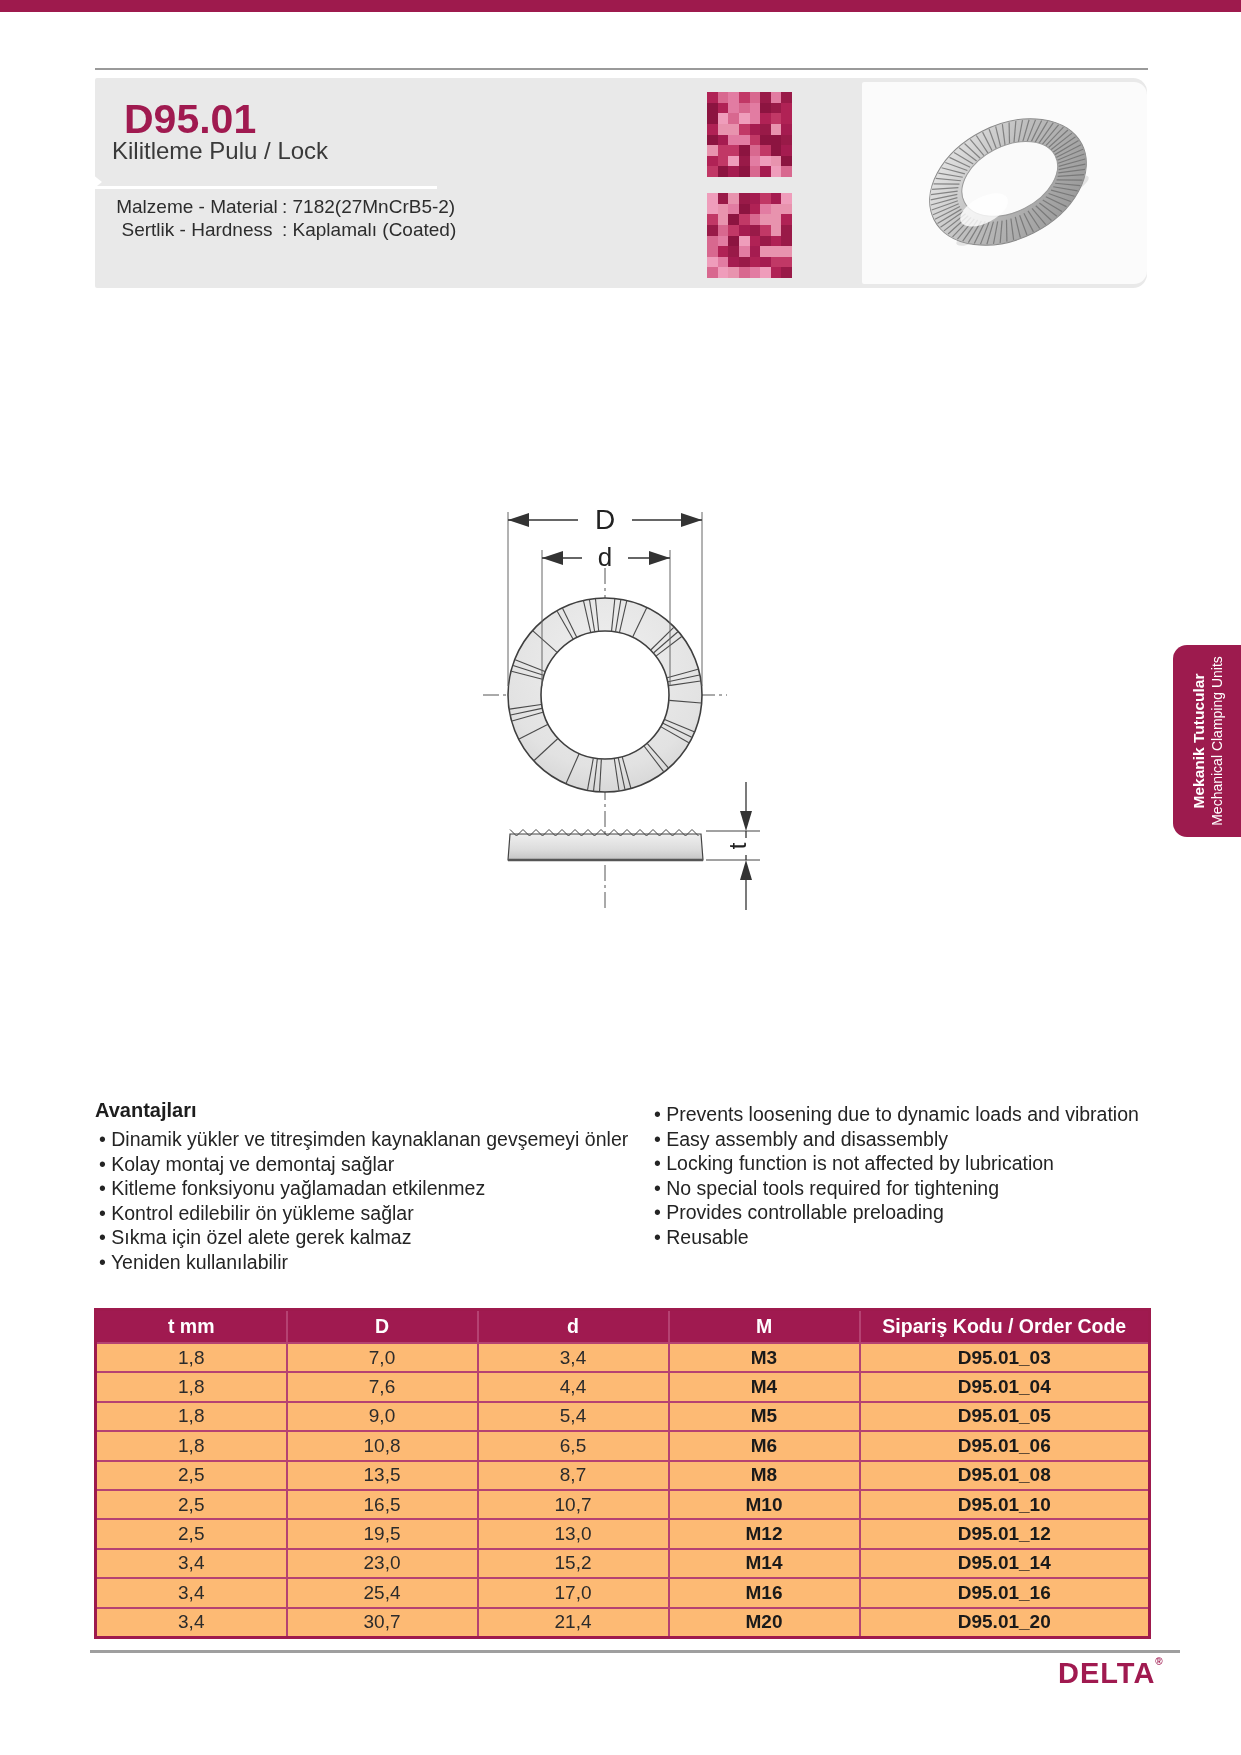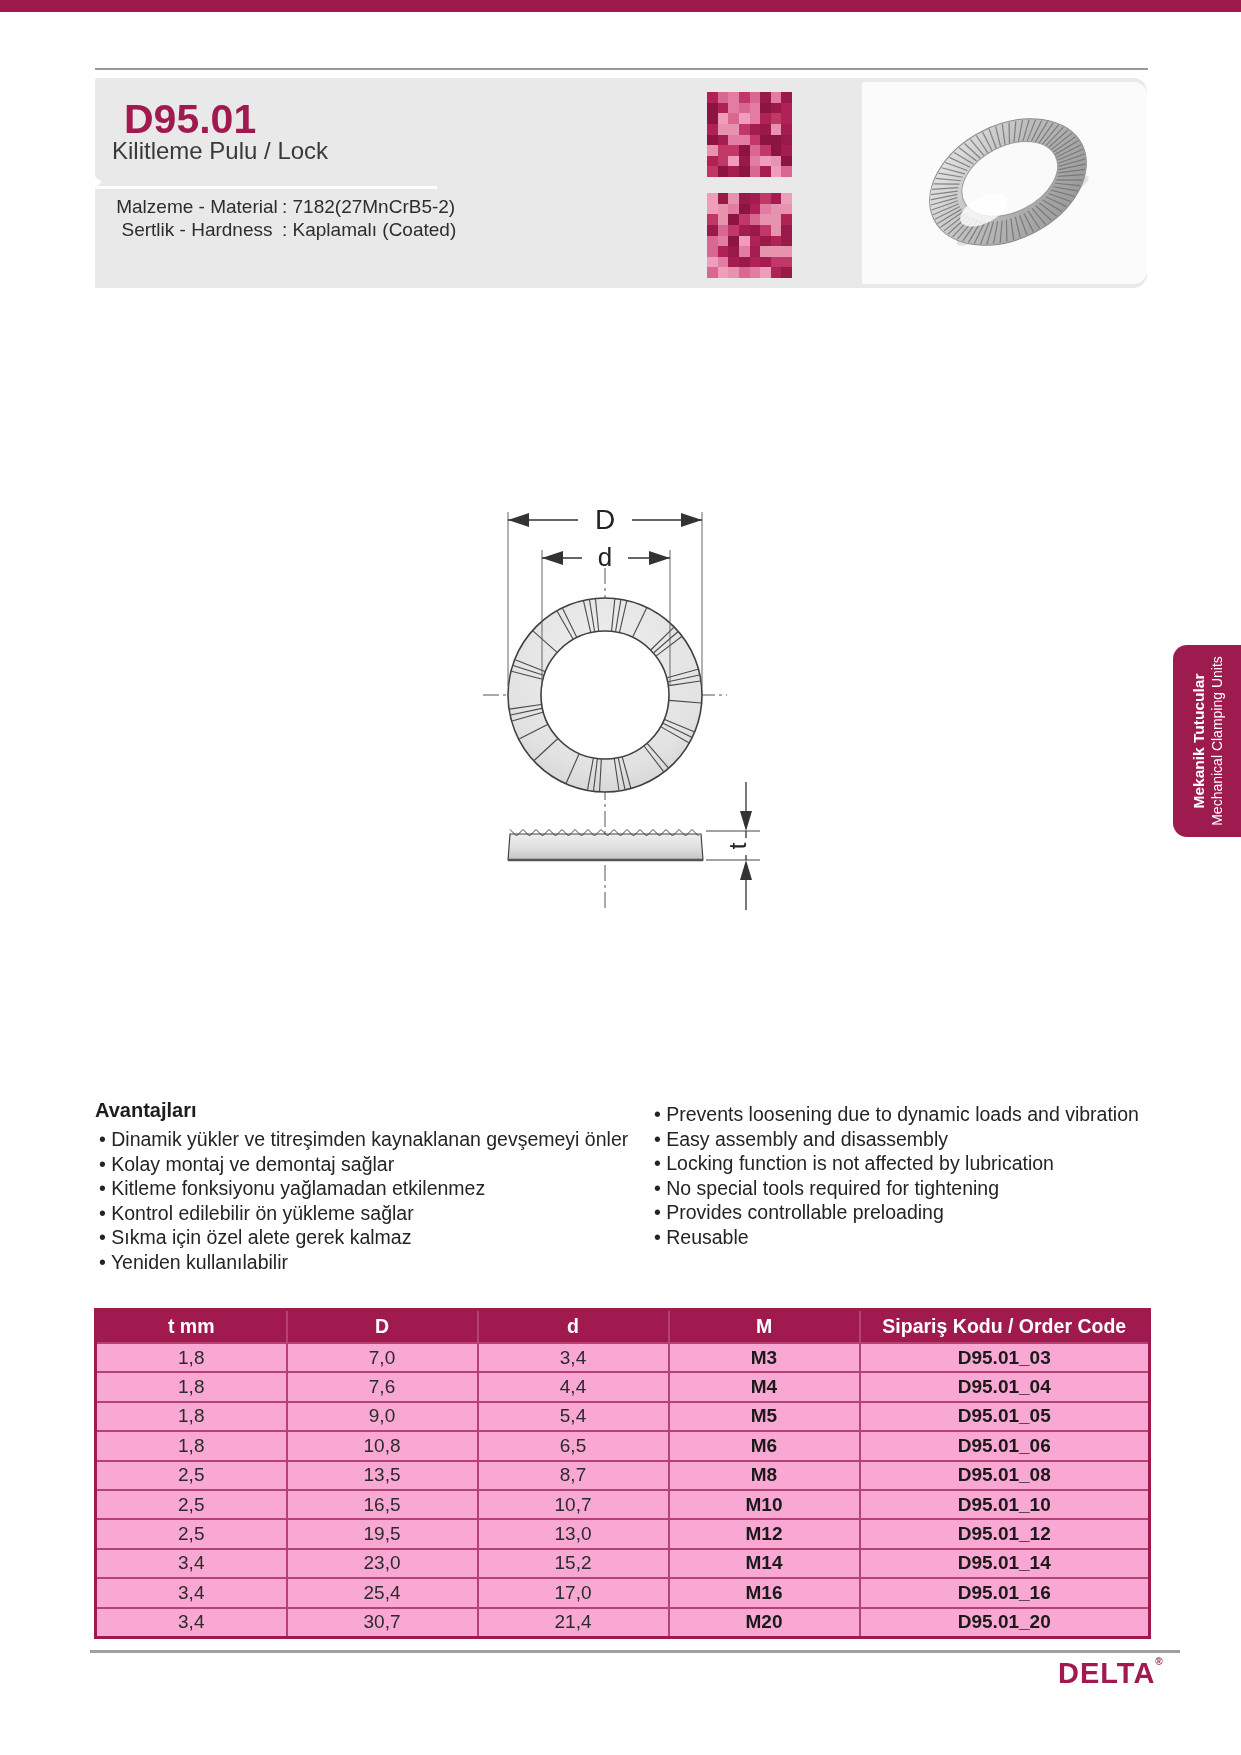--- a/index.html
+++ b/index.html
@@ -38,21 +38,21 @@
   .ben{left:650px;top:1098px;}
   .bullets h3{margin:0;font-size:20px;line-height:25px;font-weight:bold;color:#1d1d1d;}
   .bullets ul{margin:4px;padding:0;list-style:none;}
   .bullets li{font-size:19.5px;line-height:24.6px;color:#242424;}
   .bullets li::before{content:"• ";}
   .spec-table{position:absolute;left:94px;top:1308px;width:1054px;border-collapse:collapse;
               table-layout:fixed;border:3px solid #9e1a4d;}
   .spec-table th{background:#a01a50;color:#ffffff;font-size:19.5px;font-weight:bold;
                  height:31px;border:2px solid #b54272;text-align:center;padding:0;}
   .spec-table td{font-size:19px;color:#2b2b2b;height:27.4px;border:2px solid #b54272;
-                 text-align:center;padding:0;background:#f9a8d4;}
+                 text-align:center;padding:0;background:#fdba74;}
   .spec-table td.b{font-weight:bold;color:#1a1a1a;}
   col.c1,col.c2,col.c3,col.c4{width:191px;}
   col.c5{width:290px;}
   .footer-rule{position:absolute;left:90px;top:1650px;width:1090px;height:3px;background:#9f9f9f;}
   .brand{position:absolute;left:1058px;top:1656px;font-size:29px;font-weight:bold;color:#a01a50;
          letter-spacing:1px;}
   .brand sup{font-size:10px;vertical-align:18px;letter-spacing:0;}
 </style>
 </head>
 <body>

